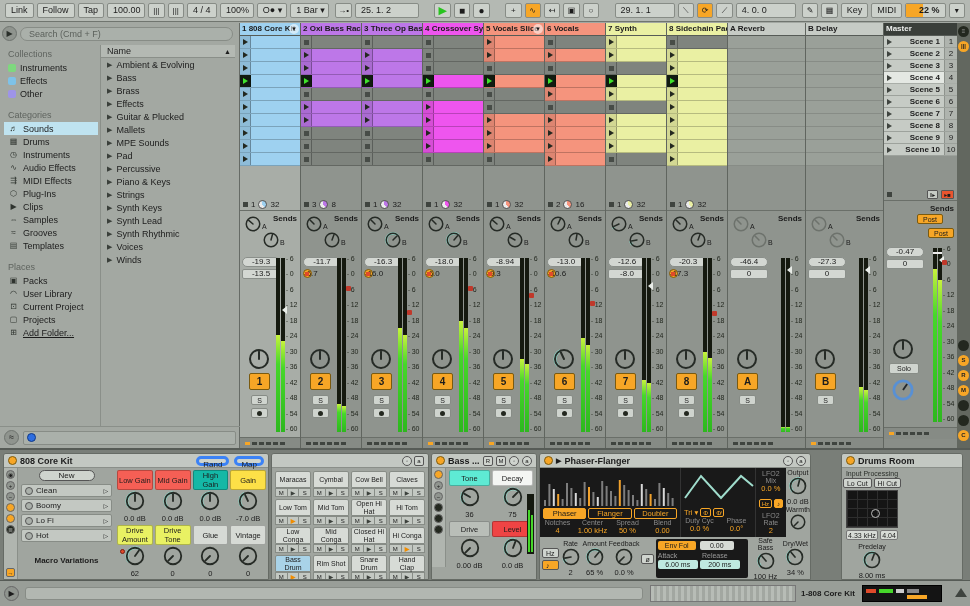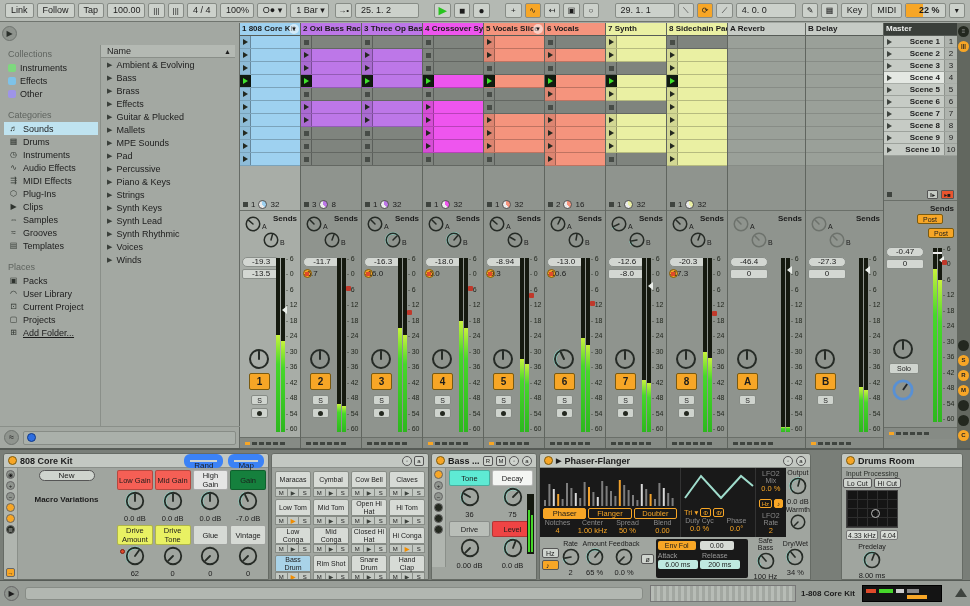--- a/index.html
+++ b/index.html
@@ -99,21 +99,21 @@
 #rstrip{position:absolute;right:0;top:23px;width:13px;height:425px;background:#62675f;display:flex;flex-direction:column;align-items:center;padding:3px 0}
 .rc{width:11px;height:11px;border-radius:50%;margin-bottom:4px;text-align:center;line-height:11px;font-size:6px;font-weight:bold;background:#8f948e;color:#222}
 .rc.on{background:#f7a626}
 .rc.dk{background:#23281f;color:#999}
 #rstrip .gap{flex:1}
 
 #devarea{position:absolute;left:0;top:448px;width:970px;height:132px;background:#797e78;border-top:2px solid #565b56}
 .dev{position:absolute;top:3px;height:127px;background:#a0a59f;border:1px solid #666b65;border-radius:3px 3px 0 0;overflow:hidden}
 .dtit{height:14px;background:#c3c8c2;border-bottom:1px solid #8a8f89;display:flex;align-items:center;gap:3px;padding:0 4px;font-size:9px;font-weight:bold;white-space:nowrap}
 .led{width:9px;height:9px;border-radius:50%;background:#f7a626;border:1px solid #7a5a10;flex:none}
-.pill{margin-left:auto;font-weight:normal;font-size:8px;border:6px solid #3b82f6;border-radius:6px;padding:1px 4px;height:10px;line-height:9px;background:#cfd4ce}
+.pill{margin-left:auto;font-weight:normal;font-size:8px;border:3px solid #3b82f6;border-radius:6px;padding:1px 4px;height:10px;line-height:9px;background:#cfd4ce}
 .pill+.pill{margin-left:2px}
 .tic{width:10px;height:10px;border:1px solid #555;border-radius:50%;background:#cfd4ce;font-size:6px;text-align:center;line-height:9px;font-weight:normal}
 .tic.sq{border-radius:2px}
 .dstrip{width:14px;background:#b0b5af;border-right:1px solid #8a8f89;display:flex;flex-direction:column;align-items:center;padding-top:2px;gap:2px}
 .dstrip i{width:9px;height:9px;border-radius:50%;background:#8f948e;border:1px solid #666;font-size:6px;line-height:8px;text-align:center;font-style:normal}
 .dstrip i.or{background:#f7a626}
 .dstrip i.dk{background:#23281f;color:#aaa}
 .dbody{display:flex;height:99px}
 .varpanel{width:97px;padding:2px 3px;position:relative}
 .newbtn{width:56px;height:11px;margin:0 auto 3px;border:1px solid #555;border-radius:6px;background:#cfd4ce;text-align:center;line-height:10px;font-size:8px}
@@ -212,20 +212,21 @@
     <span class="tbtn tico">✎</span>
     <span class="tbtn tico">▦</span>
     <span class="tbtn">Key</span>
     <span class="tbtn">MIDI</span>
     <span class="tval" id="cpu"><i></i><b>22 %</b></span>
     <span class="tbtn tico">▾</span>
   </div>
 
   <div id="browser">
     <span class="bfold">▶</span>
+    <div id="bsearch">Search (Cmd + F)</div>
     <div id="bleft">
         <div class="bsect">Collections</div>
         <div class="bitem">
           <span class="cdot" style="background:#7ed87e"></span>
           <span>Instruments</span>
         </div>
         <div class="bitem">
           <span class="cdot" style="background:#7ec2e8"></span>
           <span>Effects</span>
         </div>
@@ -1529,39 +1530,61 @@
             <i>◉</i>
             <i>+</i>
             <i>−</i>
             <i class="or"></i>
             <i class="or"></i>
             <i class="dk">≣</i>
             <i class="or" style="margin-top:auto;margin-bottom:3px;border-radius:2px">→</i>
           </div>
         <div class="varpanel">
           <div class="newbtn">New</div>
+          <div id="varlist">
+              <div class="varrow">
+                <span class="cam"></span>
+                <span>Clean</span>
+                <span class="vgo">▷</span>
+              </div>
+              <div class="varrow">
+                <span class="cam"></span>
+                <span>Boomy</span>
+                <span class="vgo">▷</span>
+              </div>
+              <div class="varrow">
+                <span class="cam"></span>
+                <span>Lo Fi</span>
+                <span class="vgo">▷</span>
+              </div>
+              <div class="varrow">
+                <span class="cam"></span>
+                <span>Hot</span>
+                <span class="vgo">▷</span>
+              </div>
+            </div>
           <div class="varlab">Macro Variations</div>
         </div>
         <div class="macros" id="rack-macros">
             <div class="mac"><div class="plate" style="background:#f55f55">Low Gain</div><svg width="22" height="22" viewBox="0 0 24 24">
                 <circle cx="12" cy="12" r="9" fill="none" stroke="#8fe0d0" stroke-width="3" stroke-dasharray="21.2 56.55" transform="rotate(135 12 12)"></circle>
                 <circle cx="12" cy="12" r="9" fill="none" stroke="#262b26" stroke-width="2"></circle>
                 <line x1="12" y1="12" x2="12.0" y2="4.5" stroke="#262b26" stroke-width="2" stroke-linecap="round"></line>
               </svg><div class="mval">0.0 dB</div></div>
             <div class="mac"><div class="plate" style="background:#f55f55">Mid Gain</div><svg width="22" height="22" viewBox="0 0 24 24">
                 <circle cx="12" cy="12" r="9" fill="none" stroke="#8fe0d0" stroke-width="3" stroke-dasharray="21.2 56.55" transform="rotate(135 12 12)"></circle>
                 <circle cx="12" cy="12" r="9" fill="none" stroke="#262b26" stroke-width="2"></circle>
                 <line x1="12" y1="12" x2="12.0" y2="4.5" stroke="#262b26" stroke-width="2" stroke-linecap="round"></line>
               </svg><div class="mval">0.0 dB</div></div>
-            <div class="mac"><div class="plate" style="background:#e5e5e5">High Gain</div><svg width="22" height="22" viewBox="0 0 24 24">
+            <div class="mac"><div class="plate" style="background:#14b8a6">High Gain</div><svg width="22" height="22" viewBox="0 0 24 24">
                 <circle cx="12" cy="12" r="9" fill="none" stroke="#8fe0d0" stroke-width="3" stroke-dasharray="21.2 56.55" transform="rotate(135 12 12)"></circle>
                 <circle cx="12" cy="12" r="9" fill="none" stroke="#262b26" stroke-width="2"></circle>
                 <line x1="12" y1="12" x2="12.0" y2="4.5" stroke="#262b26" stroke-width="2" stroke-linecap="round"></line>
               </svg><div class="mval">0.0 dB</div></div>
-            <div class="mac"><div class="plate" style="background:#15803d">Gain</div><svg width="22" height="22" viewBox="0 0 24 24">
+            <div class="mac"><div class="plate" style="background:#fde047">Gain</div><svg width="22" height="22" viewBox="0 0 24 24">
                 <circle cx="12" cy="12" r="9" fill="none" stroke="#8fe0d0" stroke-width="3" stroke-dasharray="17.3 56.55" transform="rotate(135 12 12)"></circle>
                 <circle cx="12" cy="12" r="9" fill="none" stroke="#262b26" stroke-width="2"></circle>
                 <line x1="12" y1="12" x2="8.8" y2="5.2" stroke="#262b26" stroke-width="2" stroke-linecap="round"></line>
               </svg><div class="mval">-7.0 dB</div></div>
             <div class="mac"><div class="plate" style="background:#e9f163">Drive Amount</div><span class="mled"></span><svg width="22" height="22" viewBox="0 0 24 24">
                 <circle cx="12" cy="12" r="9" fill="none" stroke="#8fe0d0" stroke-width="3" stroke-dasharray="26.7 56.55" transform="rotate(135 12 12)"></circle>
                 <circle cx="12" cy="12" r="9" fill="none" stroke="#262b26" stroke-width="2"></circle>
                 <line x1="12" y1="12" x2="16.3" y2="5.9" stroke="#262b26" stroke-width="2" stroke-linecap="round"></line>
               </svg><div class="mval">62</div></div>
             <div class="mac"><div class="plate" style="background:#e9f163">Drive Tone</div><svg width="22" height="22" viewBox="0 0 24 24">

